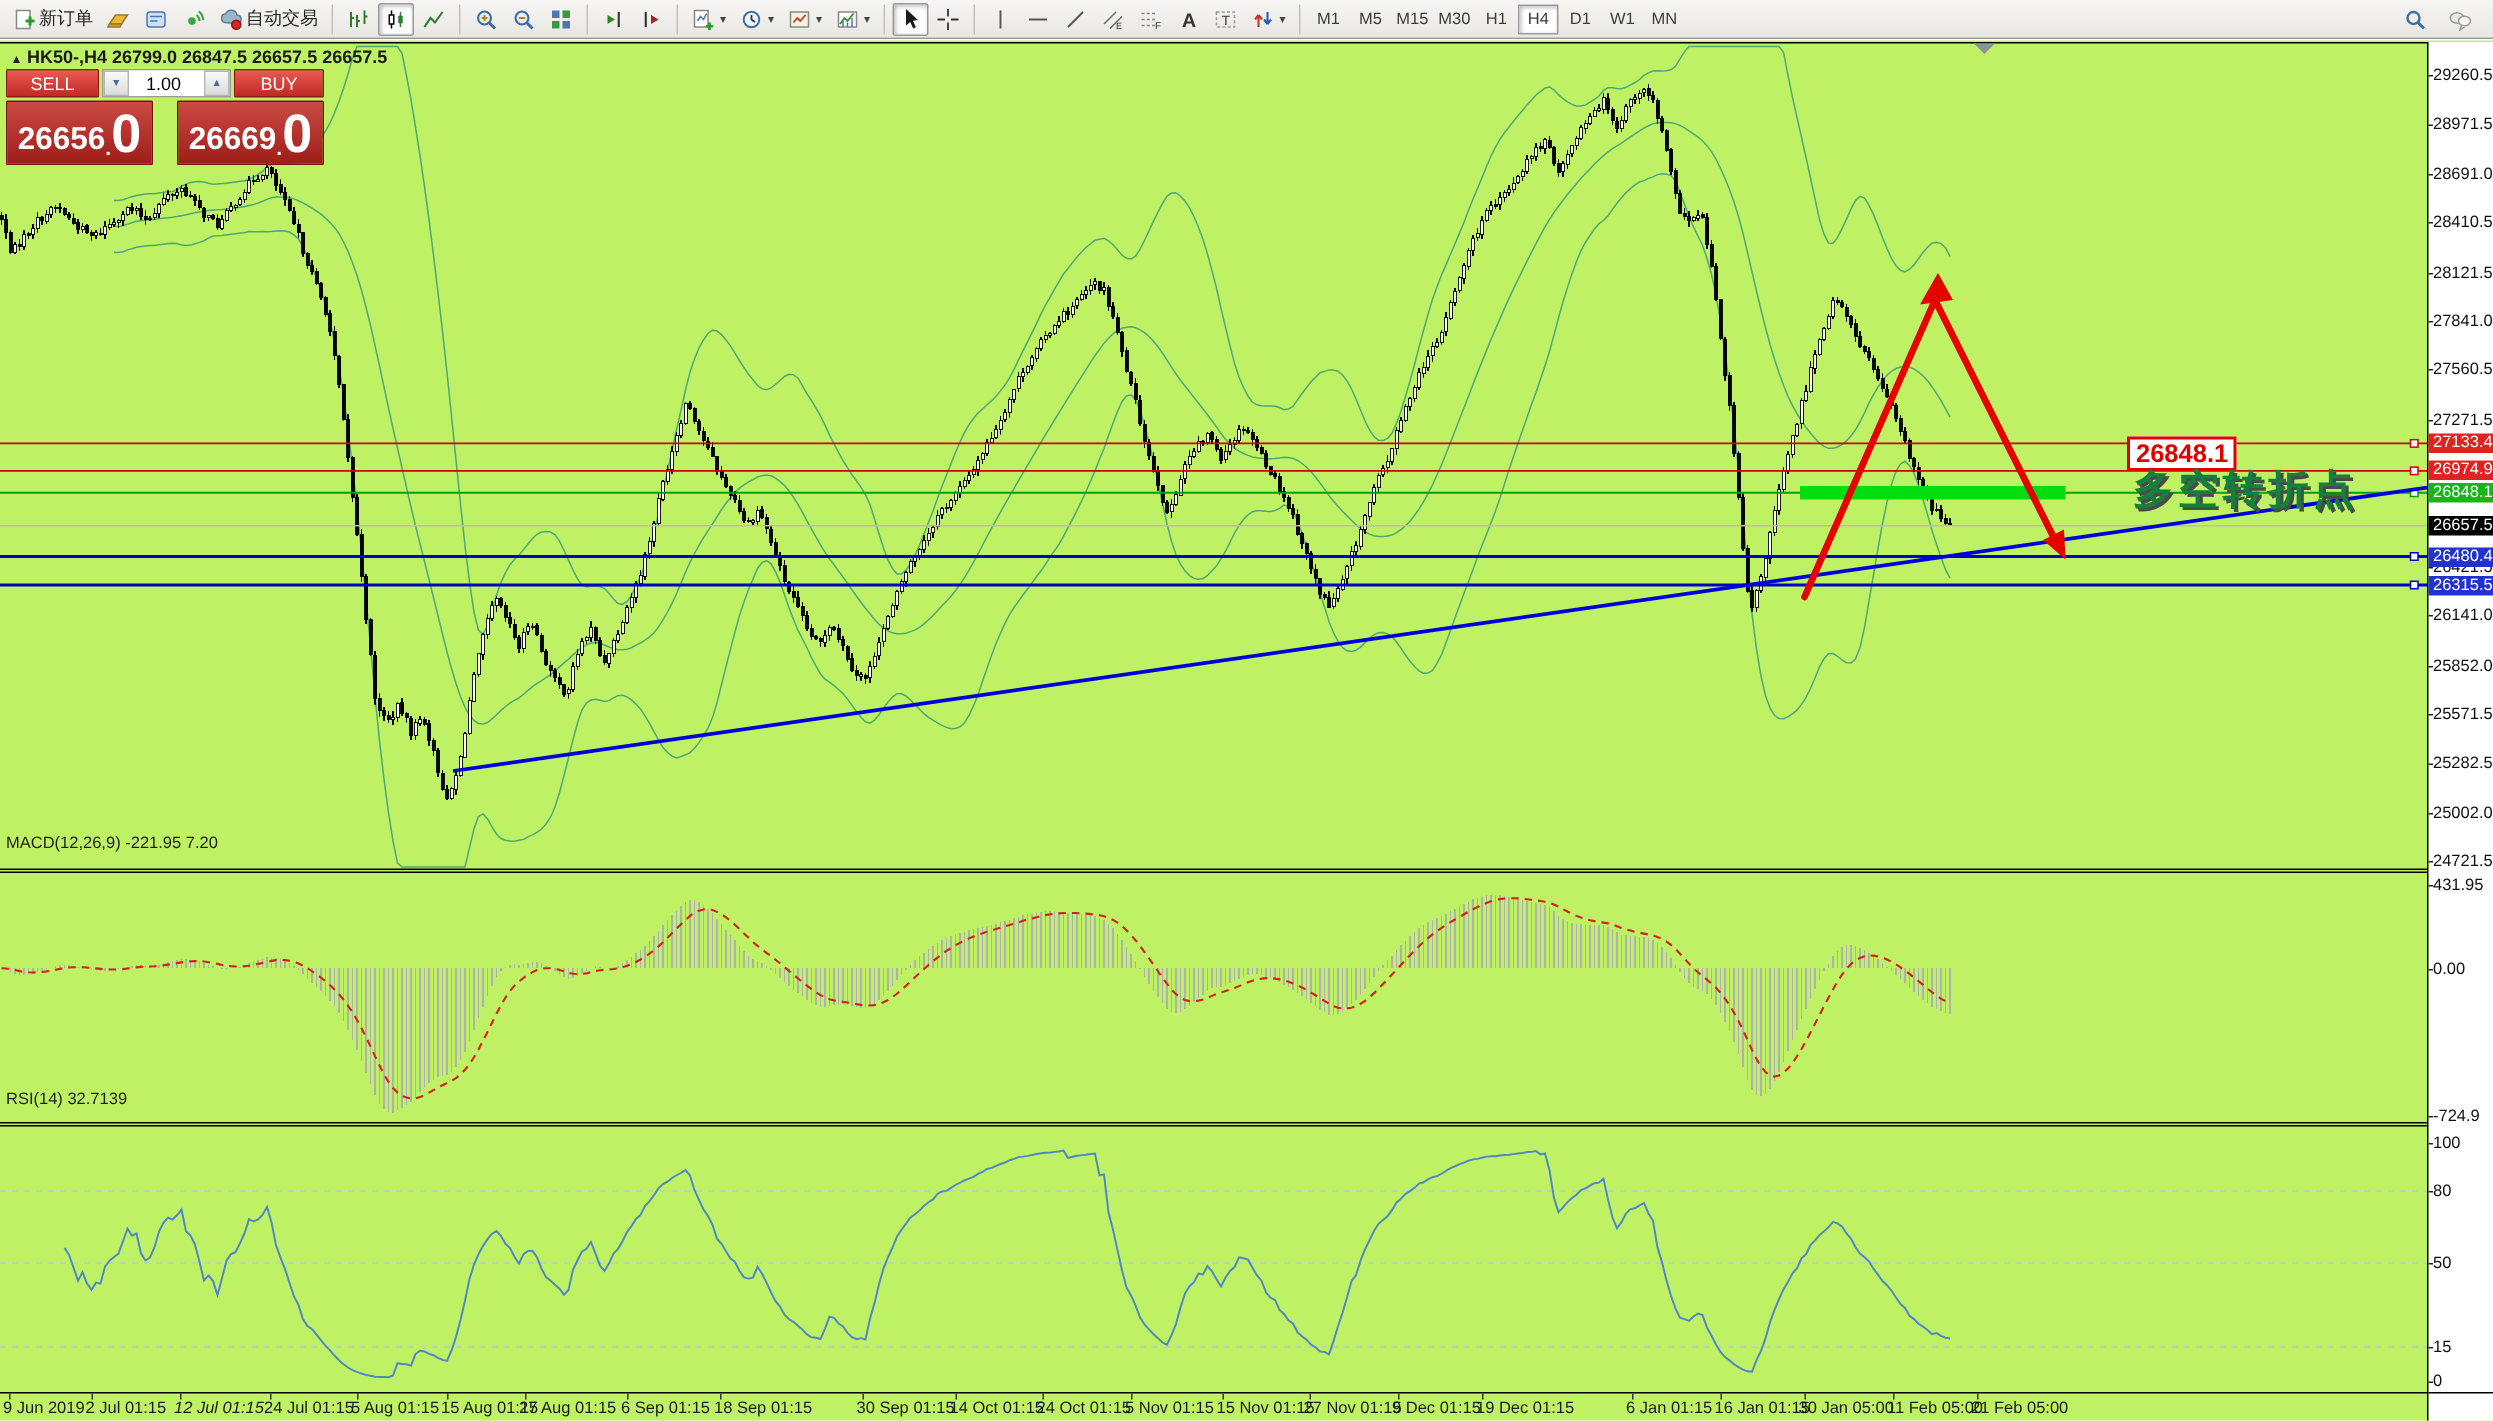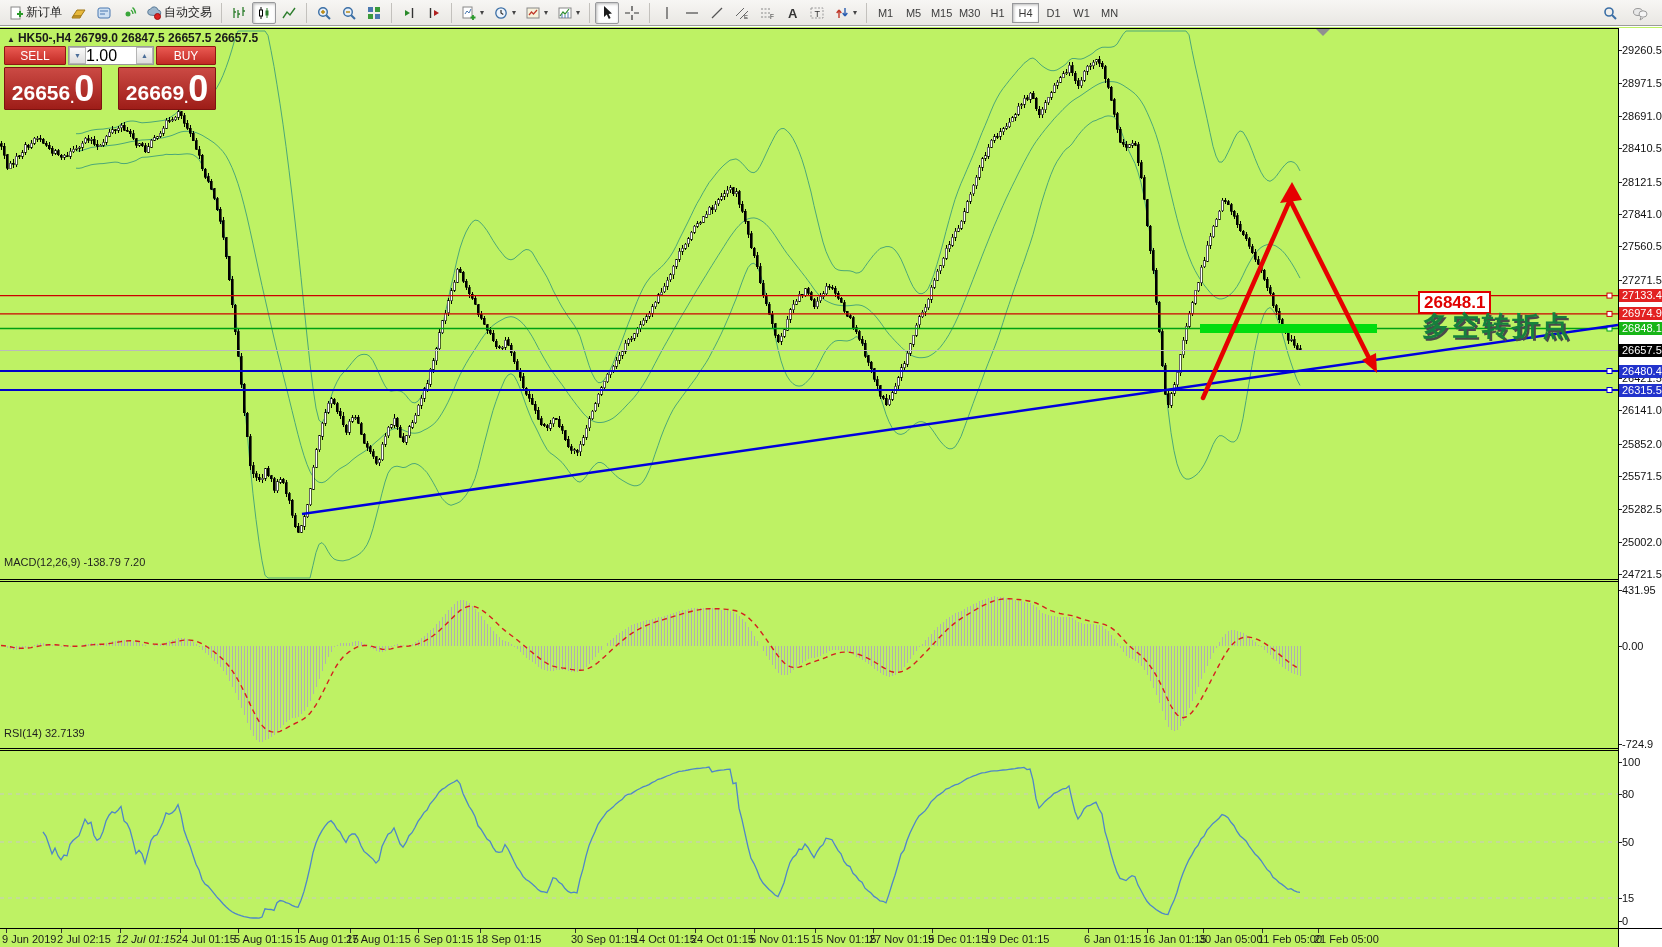--- a/index.html
+++ b/index.html
@@ -34,21 +34,21 @@
   #symbol-info { position:absolute; left:7px; top:31px; font-size:12px; font-weight:bold; color:#1a1a1a; z-index:6; }
   #symbol-info .tri { font-size:8px; margin-right:3px; color:#222; }
   #trade-panel { position:absolute; left:4px; top:46px; width:212px; z-index:6; }
   .tp-row1 { display:flex; height:19px; gap:2px; }
   .tp-btn { flex:0 0 62px; background:linear-gradient(#ea5a52,#c12a24); border:1px solid #8d1712;
     color:#fff; font-size:12px; display:flex; align-items:center; justify-content:center; border-radius:1px; }
   .tp-btn.buy { flex:0 0 60px; }
   .tp-spin { flex:1; display:flex; border:1px solid #9a9a9a; background:#fff; }
   .tp-arrow { width:17px; background:linear-gradient(#fafafa,#dcdcdc); border:1px solid #b5b5b5;
     font-size:7px; color:#4a6d99; display:flex; align-items:center; justify-content:center; }
-  .tp-spin input { flex:1; border:0; width:40px; text-align:left; font-size:16px; padding-right:4px;
+  .tp-spin input { flex:1; border:0; width:40px; text-align:center; font-size:12px; padding-right:4px;
     font-family:"Liberation Sans",sans-serif; }
   .tp-row2 { display:flex; gap:16px; margin-top:2px; height:43px; }
   .tp-price { flex:1; background:linear-gradient(#cb4a44,#9e1d18); border:1px solid #7d1310; color:#fff;
     display:flex; align-items:flex-end; justify-content:center; padding-bottom:3px; border-radius:1px; }
   .tp-price .p1 { font-size:21px; font-weight:bold; line-height:26px; }
   .tp-price .p2 { font-size:14px; font-weight:bold; }
   .tp-price .p3 { font-size:36px; font-weight:bold; line-height:34px; }
   #macd-label { position:absolute; left:4px; top:556px; font-size:11px; color:#1f1f1f; z-index:5; }
   #rsi-label  { position:absolute; left:4px; top:727px; font-size:11px; color:#1f1f1f; z-index:5; }
   #price-callout { position:absolute; left:1418px; top:291px; height:23px; line-height:19px;
@@ -1711,21 +1711,21 @@
       <div class="ax-box" style="top: 294px; background: rgb(23, 181, 23);">26848.1</div>
       <div class="ax-box" style="top: 316px; background: rgb(0, 0, 0);">26657.5</div>
       <div class="ax-box" style="top: 336.5px; background: rgb(34, 51, 204);">26480.4</div>
       <div class="ax-box" style="top: 355.5px; background: rgb(34, 51, 204);">26315.5</div>
       <div class="" style="position: absolute; top: 900px; left: 0px; width: 44px; height: 1px; background: rgb(0, 0, 0);"></div>
     </div>
   <div id="timeaxis">
       <div class="t-tick" style="left: 6px;"></div>
       <div class="t-lbl" style="left: 2px;">9 Jun 2019</div>
       <div class="t-tick" style="left: 61px;"></div>
-      <div class="t-lbl" style="left: 57px;">2 Jul 02:15</div>
+      <div class="t-lbl" style="left: 57px;">2 Jul 01:15</div>
       <div class="t-tick" style="left: 120px;"></div>
       <div class="t-lbl" style="left: 116px; font-style: italic;">12 Jul 01:15</div>
       <div class="t-tick" style="left: 180px;"></div>
       <div class="t-lbl" style="left: 176px;">24 Jul 01:15</div>
       <div class="t-tick" style="left: 238px;"></div>
       <div class="t-lbl" style="left: 234px;">5 Aug 01:15</div>
       <div class="t-tick" style="left: 298px;"></div>
       <div class="t-lbl" style="left: 294px;">15 Aug 01:15</div>
       <div class="t-tick" style="left: 350px;"></div>
       <div class="t-lbl" style="left: 346px;">27 Aug 01:15</div>
@@ -1784,16 +1784,16 @@
         <span class="p3">0</span>
     </div>
     <div class="tp-price">
       <span class="p1">26669</span>
         <span class="p2">.</span>
         <span class="p3">0</span>
     </div>
   </div>
 </div>
 
-<div id="macd-label">MACD(12,26,9) -138.79 7.20</div>
+<div id="macd-label">MACD(12,26,9) -221.95 7.20</div>
 <div id="rsi-label">RSI(14) 32.7139</div>
 <div id="price-callout">26848.1</div>
 <div id="annotation">多空转折点</div>
 
 </body></html>

